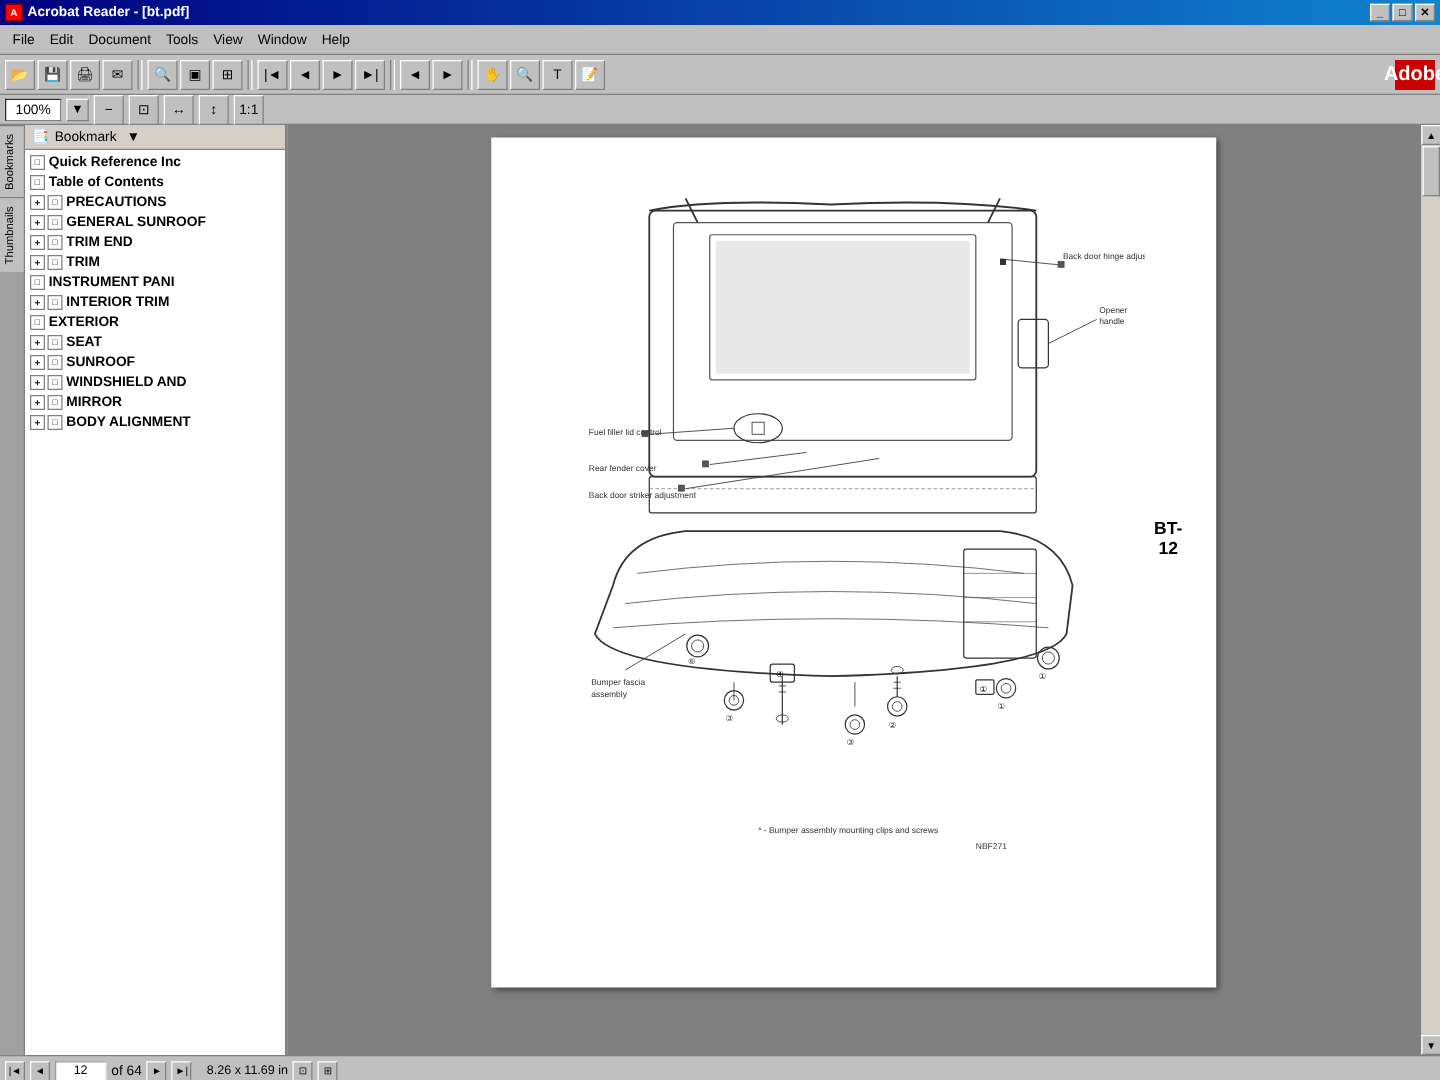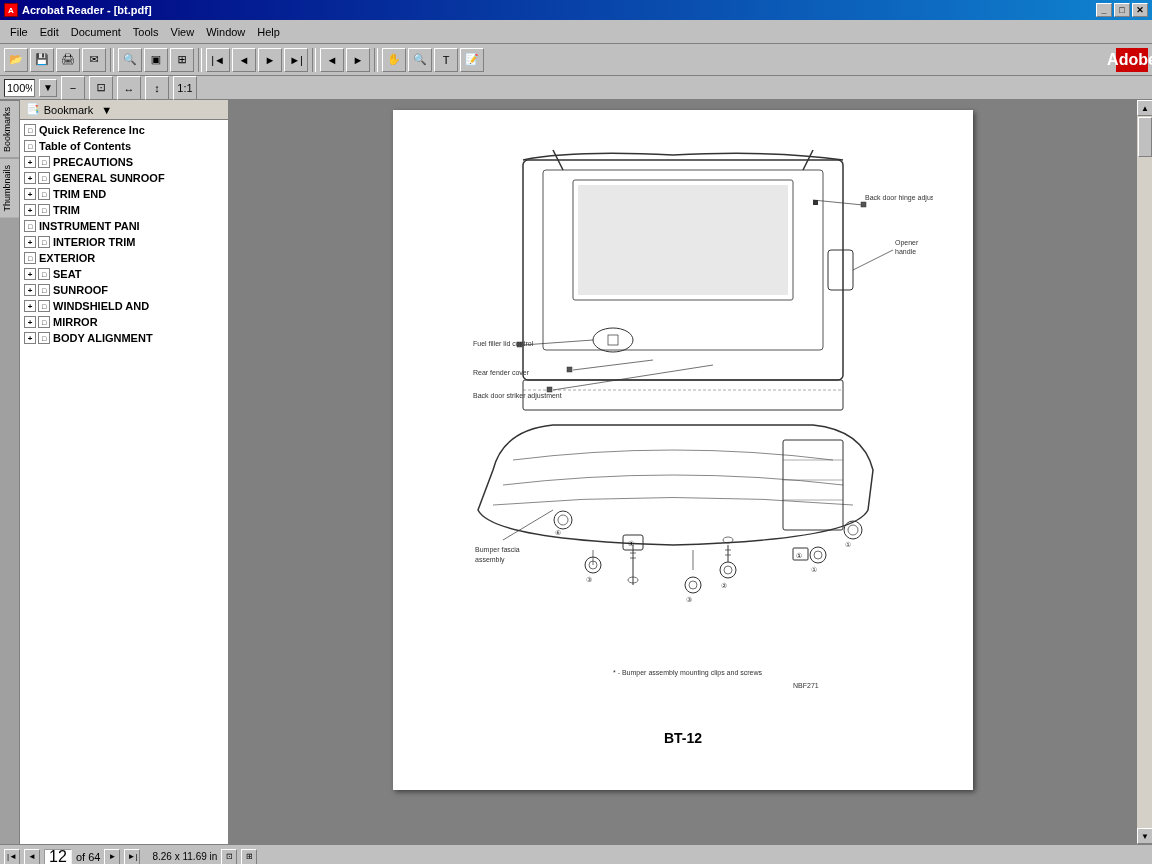--- a/index.html
+++ b/index.html
@@ -73,21 +73,21 @@
     .zoom-bar {
       background: #c0c0c0;
       height: 24px;
       display: flex;
       align-items: center;
       padding: 0 4px;
       border-bottom: 1px solid #808080;
       gap: 4px;
     }
     .zoom-input {
-      width: 31px; height: 18px;
+      width: 45px; height: 18px;
       border: 1px inset #808080;
       background: white;
       font-size: 11px;
       padding: 0 2px;
       text-align: center;
     }
     .zoom-btn {
       width: 18px; height: 18px;
       background: #c0c0c0;
       border: 1px solid;
@@ -200,21 +200,22 @@
       width: 580px;
       min-height: 680px;
       padding: 20px;
       box-shadow: 2px 2px 5px rgba(0,0,0,0.5);
       position: relative;
     }
 
     .page-diagram {
       width: 100%;
       display: flex;
-      flex-direction: column;
+      flex-direction: row;
+      align-items: center;
     }
 
     .page-number {
       text-align: center;
       font-size: 14px;
       font-weight: bold;
       margin-top: 20px;
       font-family: Arial, sans-serif;
     }
 
@@ -258,24 +259,24 @@
     .status-nav-btn {
       width: 16px; height: 16px;
       background: #c0c0c0;
       border: 1px solid;
       border-color: #ffffff #808080 #808080 #ffffff;
       display: flex; align-items: center; justify-content: center;
       font-size: 8px;
       cursor: pointer;
     }
     .status-page-input {
-      width: 28px; height: 16px;
+      width: 41px; height: 16px;
       border: 1px inset;
       background: white;
-      font-size: 16px;
+      font-size: 10px;
       text-align: center;
     }
     .status-text { font-size: 10px; margin-left: 8px; }
 
     
     .diagram-svg { font-family: Arial, sans-serif; }
   </style>
 </head>
 <body>
 

